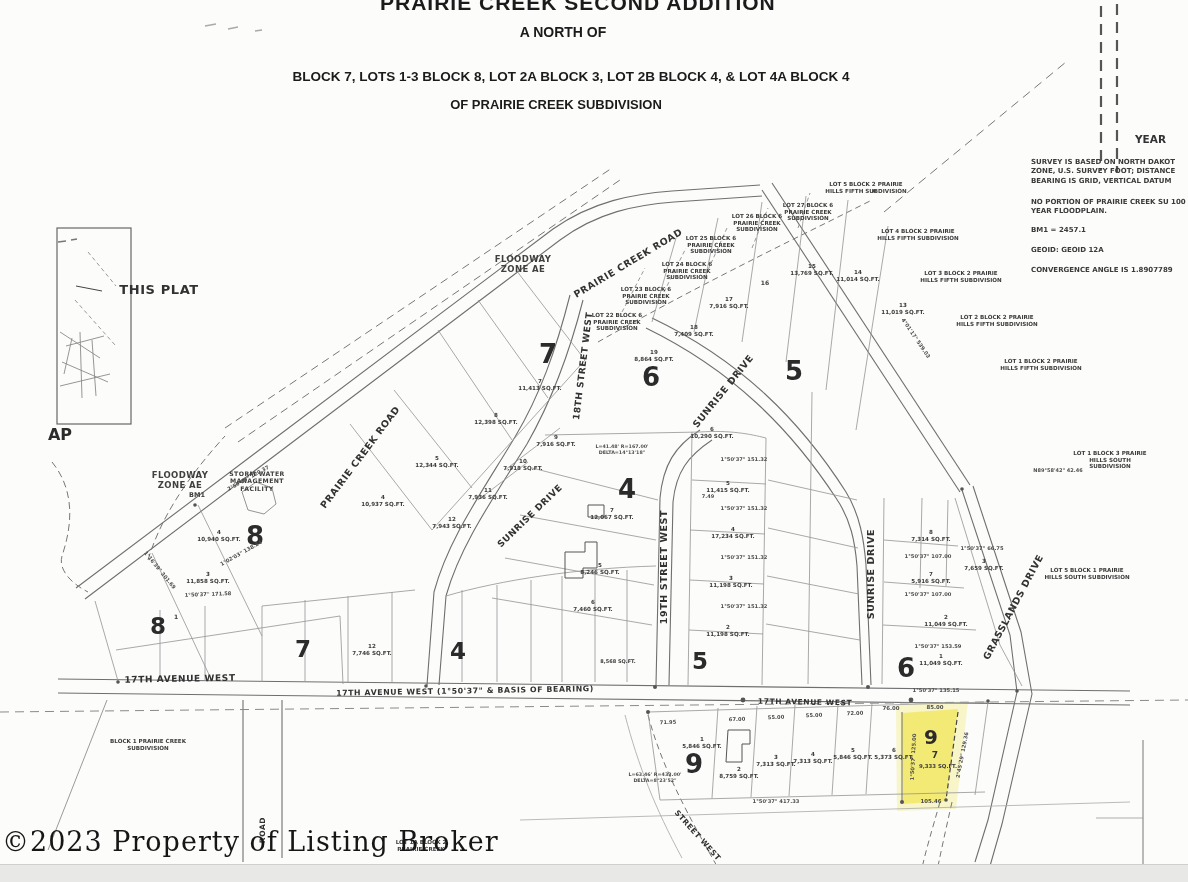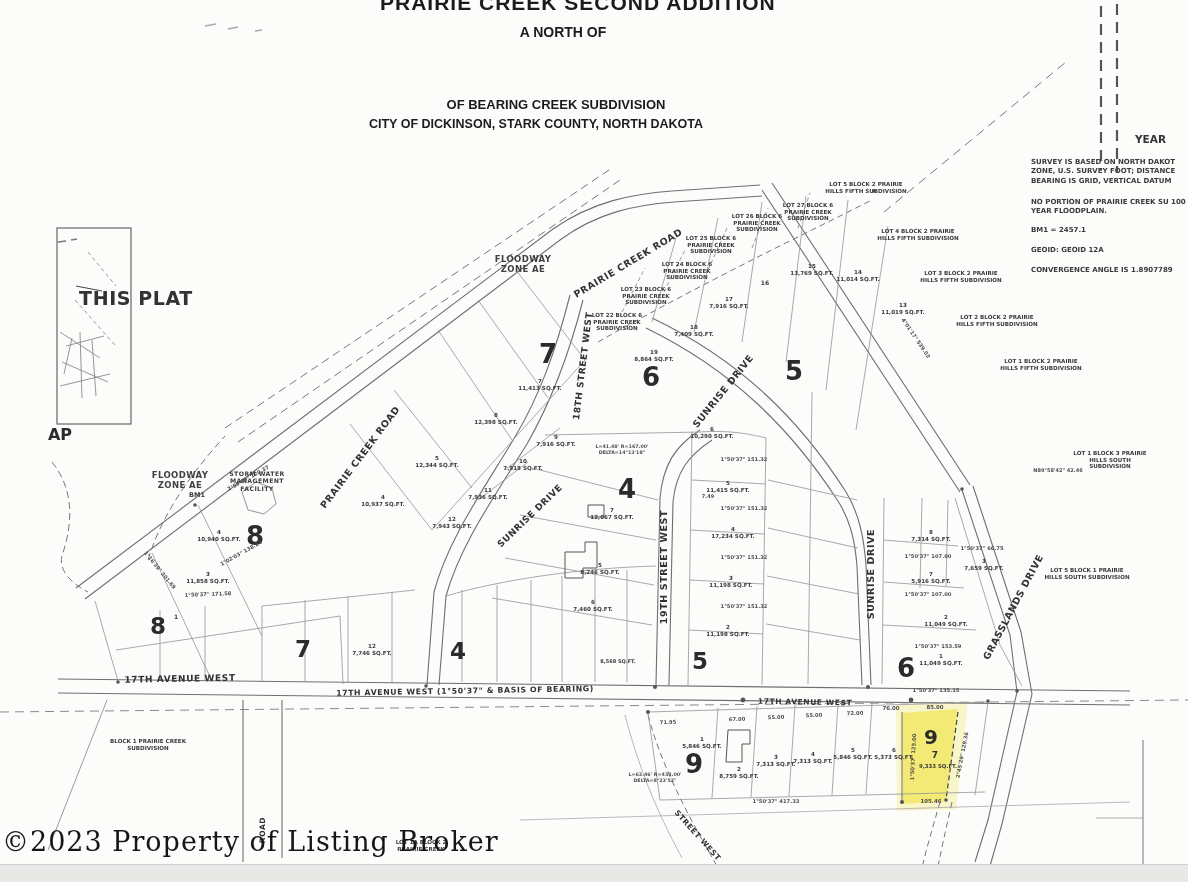--- a/index.html
+++ b/index.html
@@ -215,22 +215,22 @@
         <circle cx="946" cy="800" r="1.8"></circle>
       <circle cx="426" cy="686" r="1.8"></circle>
         <circle cx="1017" cy="691" r="1.8"></circle>
       <circle cx="743" cy="700" r="2.4"></circle>
         <circle cx="911" cy="700" r="2.4"></circle>
     </g>
   </svg>
 
   <div class="tline t1">PRAIRIE CREEK SECOND ADDITION</div>
   <div class="tline t2">A NORTH OF</div>
-  <div class="tline t5">OF BEARING CREEK SUBDIVISION</div>
-  <div class="tline t6">CITY OF DICKINSON, STARK COUNTY, NORTH DAKOTA</div>
+  <div class="tline t4">BLOCK 7,  LOTS 1-3 BLOCK 8, LOT 2A BLOCK 3, LOT 2B BLOCK 4, &amp; LOT 4A BLOCK 4</div>
+  <div class="tline t5">OF PRAIRIE CREEK SUBDIVISION</div>
 
   <div class="note-head">YEAR</div>
   <div class="note" style="top:158px">SURVEY IS BASED ON NORTH DAKOT ZONE, U.S. SURVEY FOOT; DISTANCE BEARING IS GRID,  VERTICAL DATUM</div>
   <div class="note" style="top:198px">NO PORTION OF PRAIRIE CREEK SU 100 YEAR FLOODPLAIN.</div>
   <div class="note" style="top:226px">BM1 = 2457.1</div>
   <div class="note" style="top:246px">GEOID: GEOID 12A</div>
   <div class="note" style="top:266px">CONVERGENCE ANGLE IS 1.8907789</div>
 
   <div class="hl-block">9</div>
   <div class="hl-lot">7</div>
@@ -251,21 +251,21 @@
       <div class="ml street" style="left: 263px; top: 830px; font-size: 7.5px; transform: translate(-50%, -50%) rotate(-90deg);">ROAD</div>
       <div class="ml street" style="left: 697px; top: 836px; font-size: 7.5px; transform: translate(-50%, -50%) rotate(48deg);">STREET WEST</div>
       <div class="ml zone" style="left: 523px; top: 264px; font-size: 8.5px; transform: translate(-50%, -50%);">FLOODWAY
 ZONE AE</div>
       <div class="ml zone" style="left: 180px; top: 480px; font-size: 8.5px; transform: translate(-50%, -50%);">FLOODWAY
 ZONE AE</div>
       <div class="ml zone" style="left: 257px; top: 481px; font-size: 6.2px; transform: translate(-50%, -50%);">STORM WATER
 MANAGEMENT
 FACILITY</div>
       <div class="ml" style="left: 197px; top: 496px; font-size: 6.5px; transform: translate(-50%, -50%);">BM1</div>
-      <div class="ml street" style="left: 136px; top: 290px; font-size: 19px; transform: translate(-50%, -50%); margin-top: 8px;">THIS PLAT</div>
+      <div class="ml street" style="left: 159px; top: 290px; font-size: 13px; transform: translate(-50%, -50%);">THIS PLAT</div>
       <div class="ml big" style="left: 60px; top: 435px; font-size: 16px; transform: translate(-50%, -50%);">AP</div>
       <div class="ml big" style="left: 255px; top: 536px; font-size: 26px; transform: translate(-50%, -50%);">8</div>
       <div class="ml big" style="left: 158px; top: 626px; font-size: 23px; transform: translate(-50%, -50%);">8</div>
       <div class="ml big" style="left: 548px; top: 354px; font-size: 26px; transform: translate(-50%, -50%);">7</div>
       <div class="ml big" style="left: 303px; top: 649px; font-size: 23px; transform: translate(-50%, -50%);">7</div>
       <div class="ml big" style="left: 651px; top: 377px; font-size: 26px; transform: translate(-50%, -50%);">6</div>
       <div class="ml big" style="left: 906px; top: 668px; font-size: 26px; transform: translate(-50%, -50%);">6</div>
       <div class="ml big" style="left: 794px; top: 371px; font-size: 26px; transform: translate(-50%, -50%);">5</div>
       <div class="ml big" style="left: 700px; top: 661px; font-size: 23px; transform: translate(-50%, -50%);">5</div>
       <div class="ml big" style="left: 627px; top: 489px; font-size: 26px; transform: translate(-50%, -50%);">4</div>

